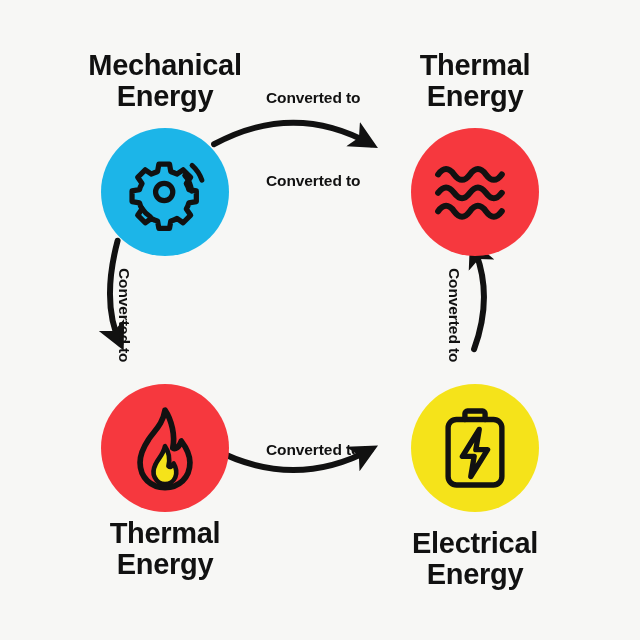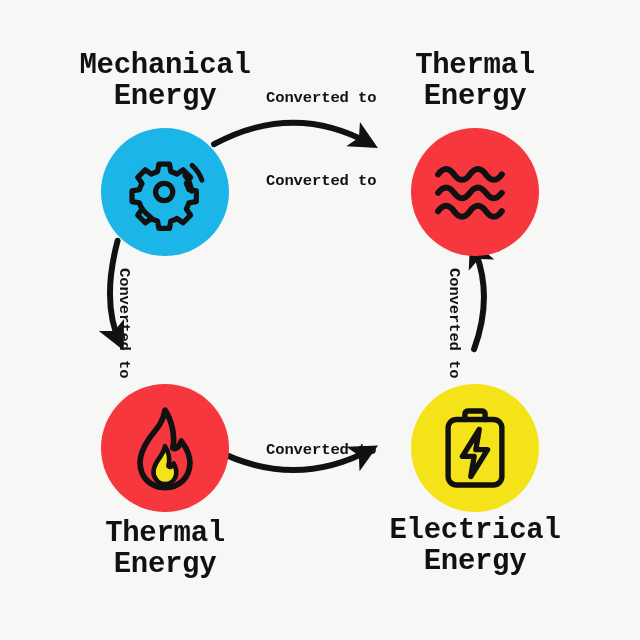--- a/index.html
+++ b/index.html
@@ -12,21 +12,20 @@
     background: #f7f7f5;
     font-family: "Liberation Sans", sans-serif;
     overflow: hidden;
     position: relative;
   }
   #diagram {
     position: absolute;
     inset: 0;
     width: 588px;
     height: 640px;
-    font-family: Liberation Mono, monospace;
   }
   .node {
     position: absolute;
     width: 128px;
     height: 128px;
     border-radius: 50%;
     display: flex;
     align-items: center;
     justify-content: center;
   }
@@ -43,21 +42,21 @@
     font-size: 29px;
     line-height: 1.08;
     color: #111111;
     text-align: center;
     letter-spacing: -0.3px;
     width: 250px;
   }
   #label-mechanical { left: 40px; top: 50px; }
   #label-thermal-top { left: 350px; top: 50px; }
   #label-thermal-bottom { left: 40px; top: 518px; }
-  #label-electrical { left: 350px; top: 515px; }
+  #label-electrical { left: 350px; top: 528px; }
 
   .conv-label {
     position: absolute;
     font-weight: bold;
     font-size: 15.5px;
     color: #111111;
     white-space: nowrap;
     letter-spacing: -0.1px;
   }
   #conv-top-1 { left: 266px; top: 89px; }

